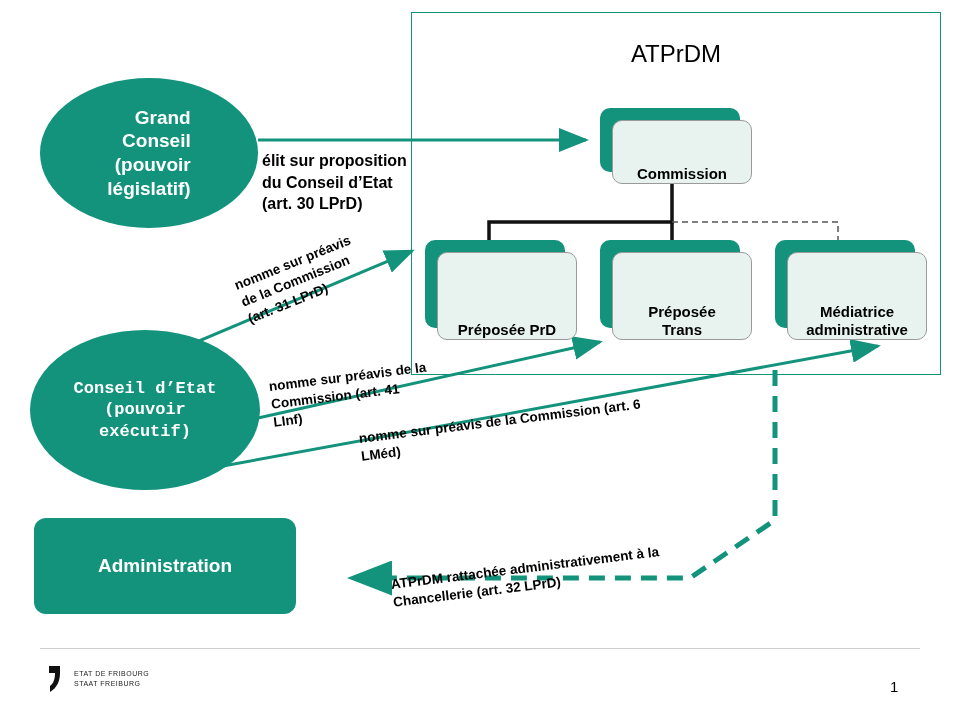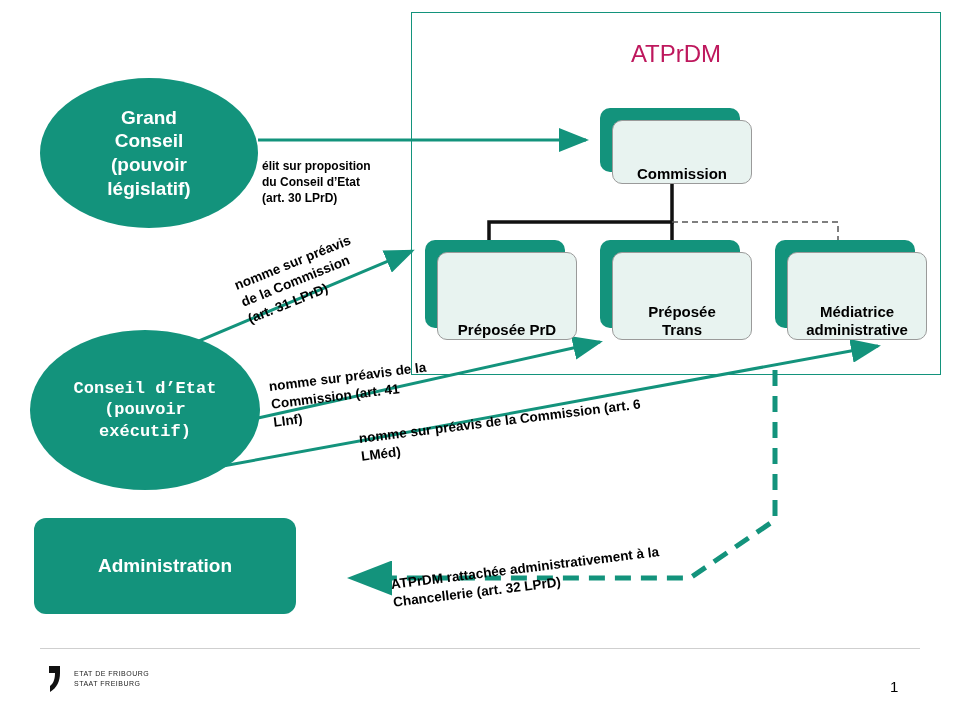--- a/index.html
+++ b/index.html
@@ -40,20 +40,21 @@
   
   .ellipse {
     background: #13937c;
     border-radius: 50%;
     line-height: 1.25;
   }
   #grand-conseil {
     left: 40px; top: 78px;
     width: 218px; height: 150px;
     font-size: 19px;
+    text-align: right;
   }
   #conseil-etat {
     left: 30px; top: 330px;
     width: 230px; height: 160px;
     font-size: 17px;
     font-family: Liberation Mono, monospace;
   }
   #administration {
     left: 34px; top: 518px;
     width: 262px; height: 96px;
@@ -68,21 +69,21 @@
     width: 530px; height: 363px;
     border: 1px solid #13937c;
     box-sizing: border-box;
     background: transparent;
   }
   #atprdm-title {
     position: absolute;
     left: 411px; top: 40px;
     width: 530px;
     text-align: center;
-    color: #be185d;
+    color: #000000;
     font-size: 24px;
   }
   
   .boxwrap {
     position: absolute;
   }
   .boxshadow {
     position: absolute;
     left: 0; top: 0;
     background: #13937c;
@@ -123,23 +124,23 @@
   
   .edge-label {
     position: absolute;
     color: #000000;
     font-weight: bold;
     font-size: 13.5px;
     line-height: 1.35;
     white-space: pre-line;
   }
   #label-elit {
-    left: 262px; top: 158px;
+    left: 262px; top: 150px;
     width: 170px;
-    font-size: 12px;
+    font-size: 16px;
   }
   #label-nomme-31 {
     left: 232px; top: 278px;
     width: 160px;
     transform: rotate(-22deg);
     transform-origin: left top;
   }
   #label-nomme-41 {
     left: 268px; top: 378px;
     width: 210px;

